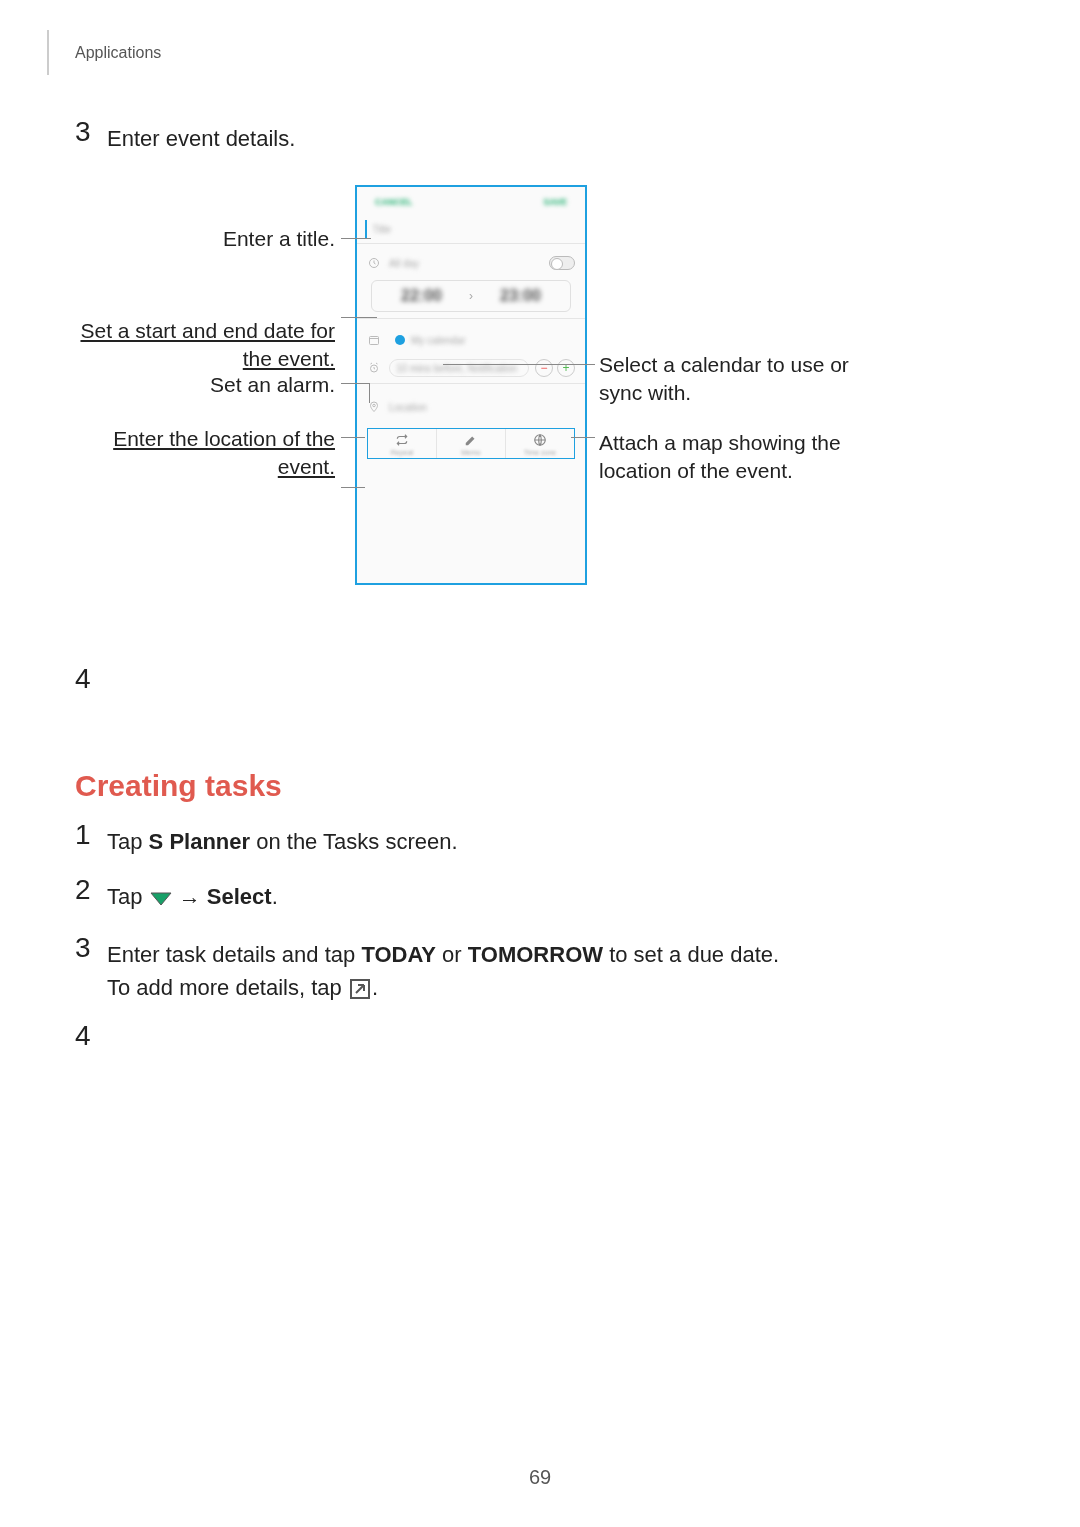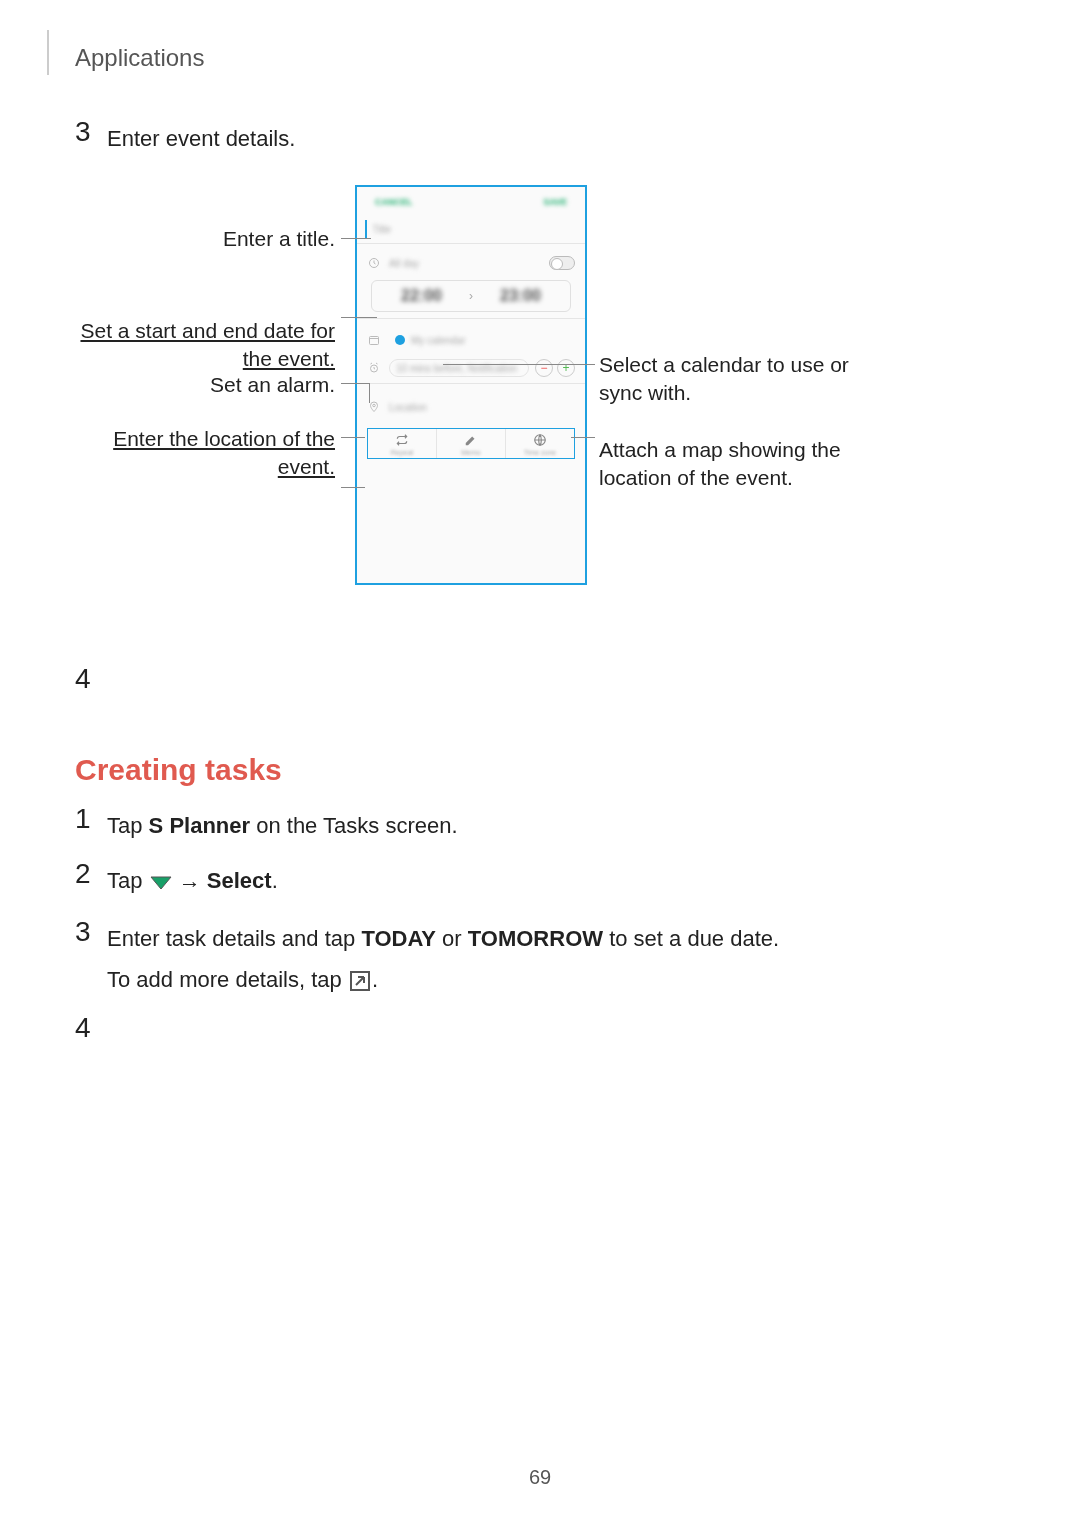--- a/index.html
+++ b/index.html
@@ -1,24 +1,24 @@
 <!DOCTYPE html>
 <html><head>
 <meta charset="utf-8">
 <style>
   * { box-sizing: border-box; margin: 0; padding: 0; }
   html, body { width: 1080px; height: 1527px; background: #fff; font-family: Arial, Helvetica, sans-serif; color: #222; }
   .page { position: relative; width: 1080px; height: 1527px; padding: 40px 75px 0 75px; }
   .header-rule { position: absolute; left: 47px; top: 30px; width: 2px; height: 45px; background: #ccc; }
-  .header { position: absolute; left: 75px; top: 44px; font-size: 24px; color: #555; }
+  .header { position: absolute; left: 75px; top: 44px; font-size: 16px; color: #555; }
   .body { position: absolute; left: 75px; top: 100px; width: 930px; }
   .step { display: flex; align-items: flex-start; margin-top: 18px; }
   .step-num { width: 32px; font-size: 28px; font-weight: 400; line-height: 1; }
   .step-text { font-size: 22px; line-height: 1.5; padding-top: 4px; }
-  .step-sub { margin-left: 32px; font-size: 22px; line-height: 1.5; margin-top: 8px; }
+  .step-sub { margin-left: 32px; font-size: 22px; line-height: 1.5; margin-top: 0; }
 
   
   .diagram-wrap { position: relative; width: 930px; height: 440px; margin-top: 30px; }
   .phone { position: absolute; left: 280px; top: 0; width: 232px; height: 400px; border: 2px solid #1ea0e0; background: #fafafa; }
   .top-btns { display: flex; justify-content: space-between; padding: 10px 18px 8px 18px; }
   .top-btn { font-size: 9px; font-weight: bold; color: #20b070; filter: blur(2px); }
   .title-row { height: 28px; margin: 0 8px; display: flex; align-items: center; }
   .cursor { width: 1.5px; height: 18px; background: #1ea0e0; margin-right: 6px; }
   .placeholder { color: #aaa; font-size: 10px; filter: blur(2px); }
   .sep { height: 1px; background: #e5e5e5; margin: 0 0 8px 0; }
@@ -41,21 +41,21 @@
   .more-cell { flex: 1; display: flex; flex-direction: column; align-items: center; padding: 4px 0 2px 0; border-right: 1px solid #e5e5e5; }
   .more-cell:last-child { border-right: none; }
   .more-lbl { font-size: 7px; color: #aaa; filter: blur(1.5px); padding-top: 2px; }
 
   
   .callout { position: absolute; font-size: 21px; line-height: 1.35; color: #222; }
   .callout.left { text-align: right; }
   .lead { position: absolute; background: #888; height: 1px; }
   .lead-joint { position: absolute; width: 1px; background: #888; }
 
-  .section-h { font-size: 30px; color: #e05a4f; font-weight: bold; margin-top: 60px; margin-bottom: 12px; }
+  .section-h { font-size: 30px; color: #e05a4f; font-weight: bold; margin-top: 76px; margin-bottom: 12px; }
   .tri-icon { display: inline-block; vertical-align: -3px; }
   .expand-icon { display: inline-block; width: 20px; height: 20px; border: 2px solid #555; vertical-align: -4px; margin: 0 2px; position: relative; }
   .expand-icon svg { position: absolute; left: 1px; top: 1px; }
 
   .page-num { position: absolute; bottom: 38px; width: 100%; left: 0; text-align: center; font-size: 20px; color: #555; }
 </style>
 </head>
 <body>
 
 <div class="page">
@@ -165,21 +165,21 @@
 
       <div class="callout left" style="left:0; top:240px; width:260px;text-decoration:underline;">Enter the location of the event.</div>
       <div class="lead" style="left:266px; top:252px; width:24px;"></div>
 
       <div class="lead" style="left:266px; top:302px; width:24px;"></div>
 
       <div class="lead" style="left:368px; top:179px; width:152px;"></div>
       <div class="callout" style="left:524px; top:166px; width:280px;">Select a calendar to use or sync with.</div>
 
       <div class="lead" style="left:496px; top:252px; width:24px;"></div>
-      <div class="callout" style="left:524px; top:251px; width:280px;">Attach a map showing the location of the event.</div>
+      <div class="callout" style="left:524px; top:244px; width:280px;">Attach a map showing the location of the event.</div>
     </div>
 
     <div class="step" style="margin-top:40px;">
       <div class="step-num">4</div>
     </div>
 
     <div class="section-h">Creating tasks</div>
 
     <div class="step">
       <div class="step-num">1</div>

